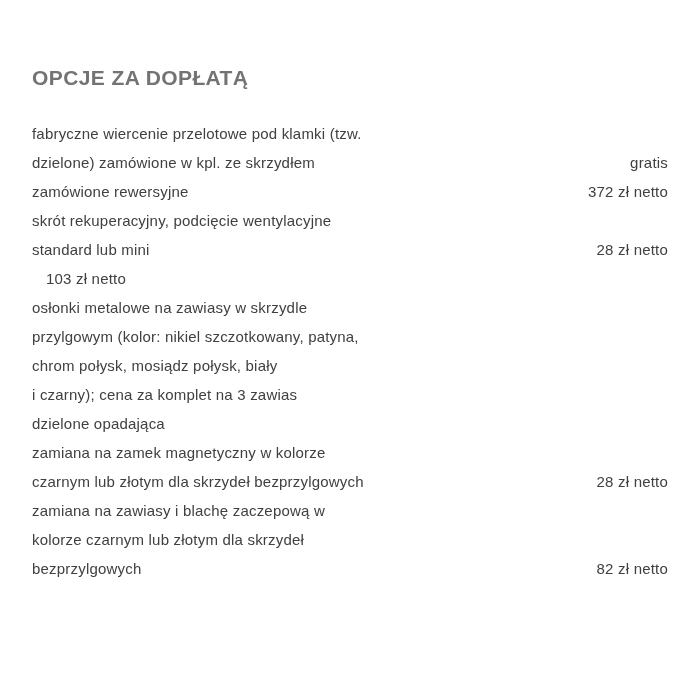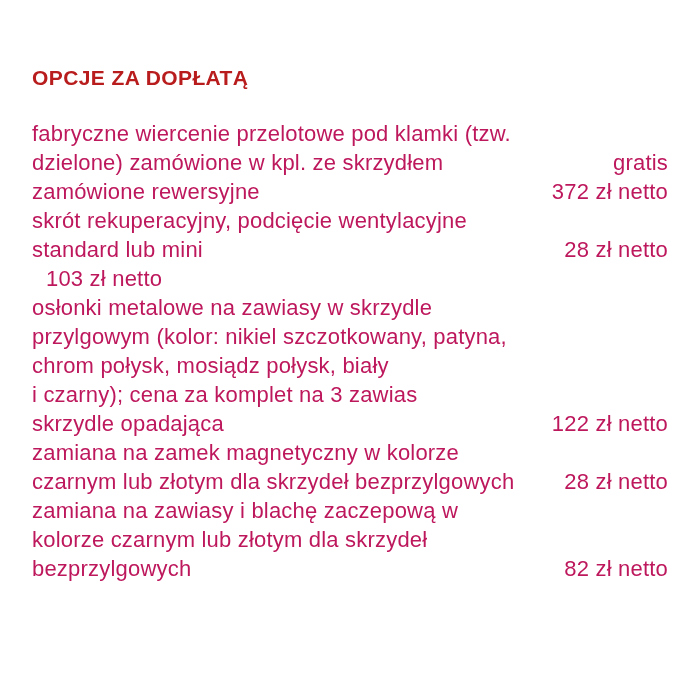--- a/index.html
+++ b/index.html
@@ -12,29 +12,29 @@
   }
   .page {
     width: 700px;
     height: 700px;
     padding: 63px 32px 0 32px;
     background: #ffffff;
   }
   .heading {
     font-size: 21px;
     font-weight: 700;
-    color: #b91c1c;
+    color: #737373;
     letter-spacing: 0.4px;
     line-height: 29px;
     margin-bottom: 27px;
   }
   .options {
-    font-size: 22px;
+    font-size: 15px;
     line-height: 29px;
-    color: #be185d;
+    color: #404040;
     letter-spacing: 0.2px;
   }
   .row {
     display: flex;
     align-items: flex-end;
   }
   .label {
     flex: 1 1 auto;
     white-space: pre-line;
   }
@@ -75,22 +75,21 @@
     </div>
 
     <div class="row">
       <div class="label">osłonki metalowe na zawiasy w skrzydle
 przylgowym (kolor: nikiel szczotkowany, patyna,
 chrom połysk, mosiądz połysk, biały
 i czarny); cena za komplet na 3 zawias</div>
     </div>
 
     <div class="row">
-      <div class="label">skrzydle opadająca</div>
-      <div class="price">122 zł netto</div>
+      <div class="label">dzielone opadająca</div>
     </div>
 
     <div class="row">
       <div class="label">zamiana na zamek magnetyczny w kolorze
 czarnym lub złotym dla skrzydeł bezprzylgowych</div>
       <div class="price">28 zł netto</div>
     </div>
 
     <div class="row">
       <div class="label">zamiana na zawiasy i blachę zaczepową w

